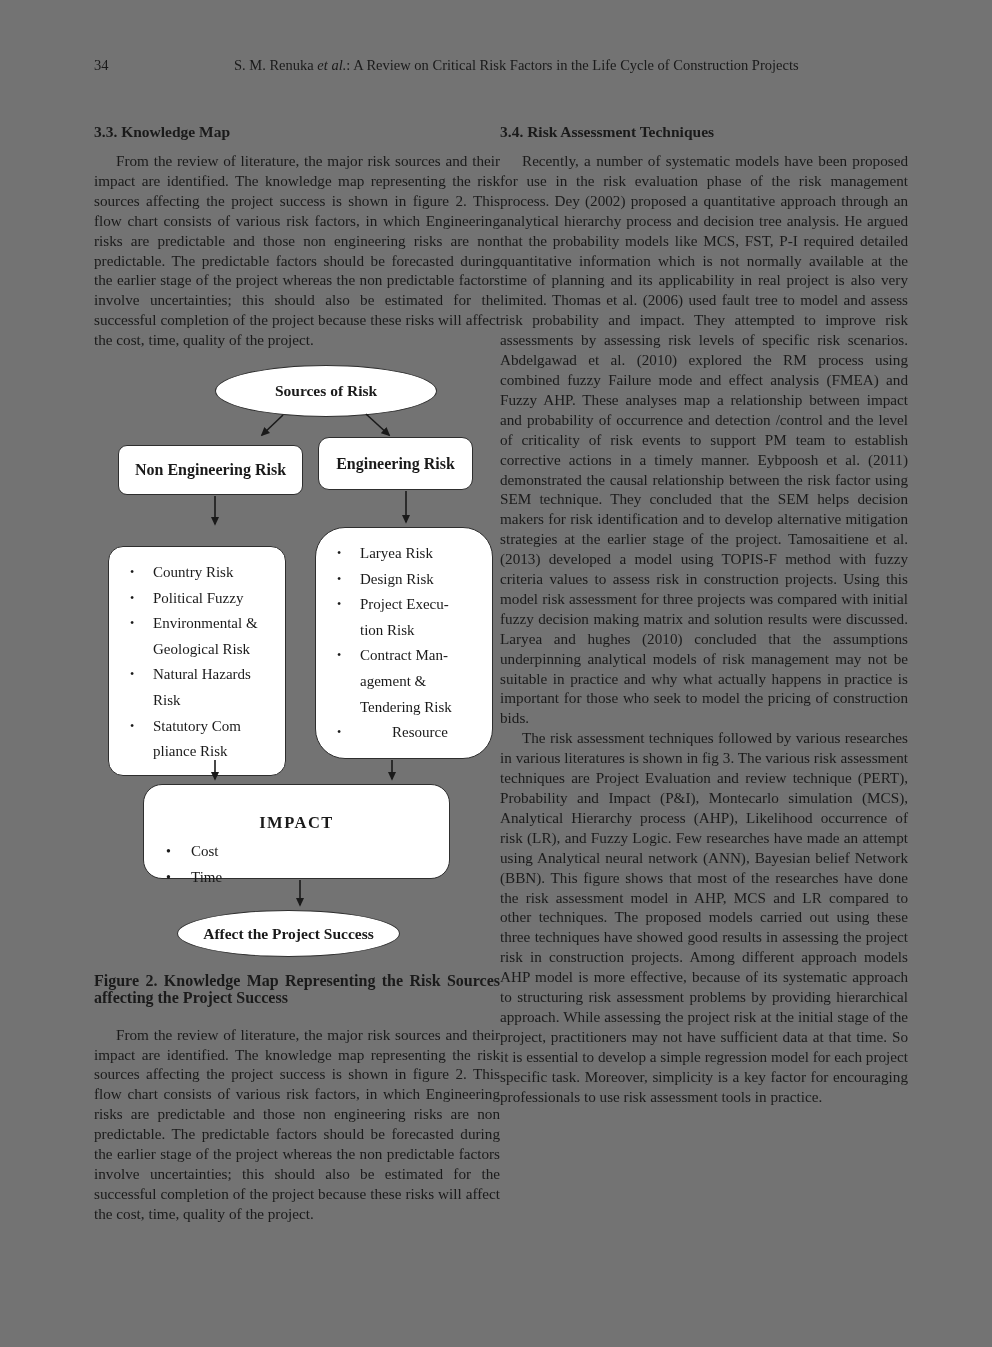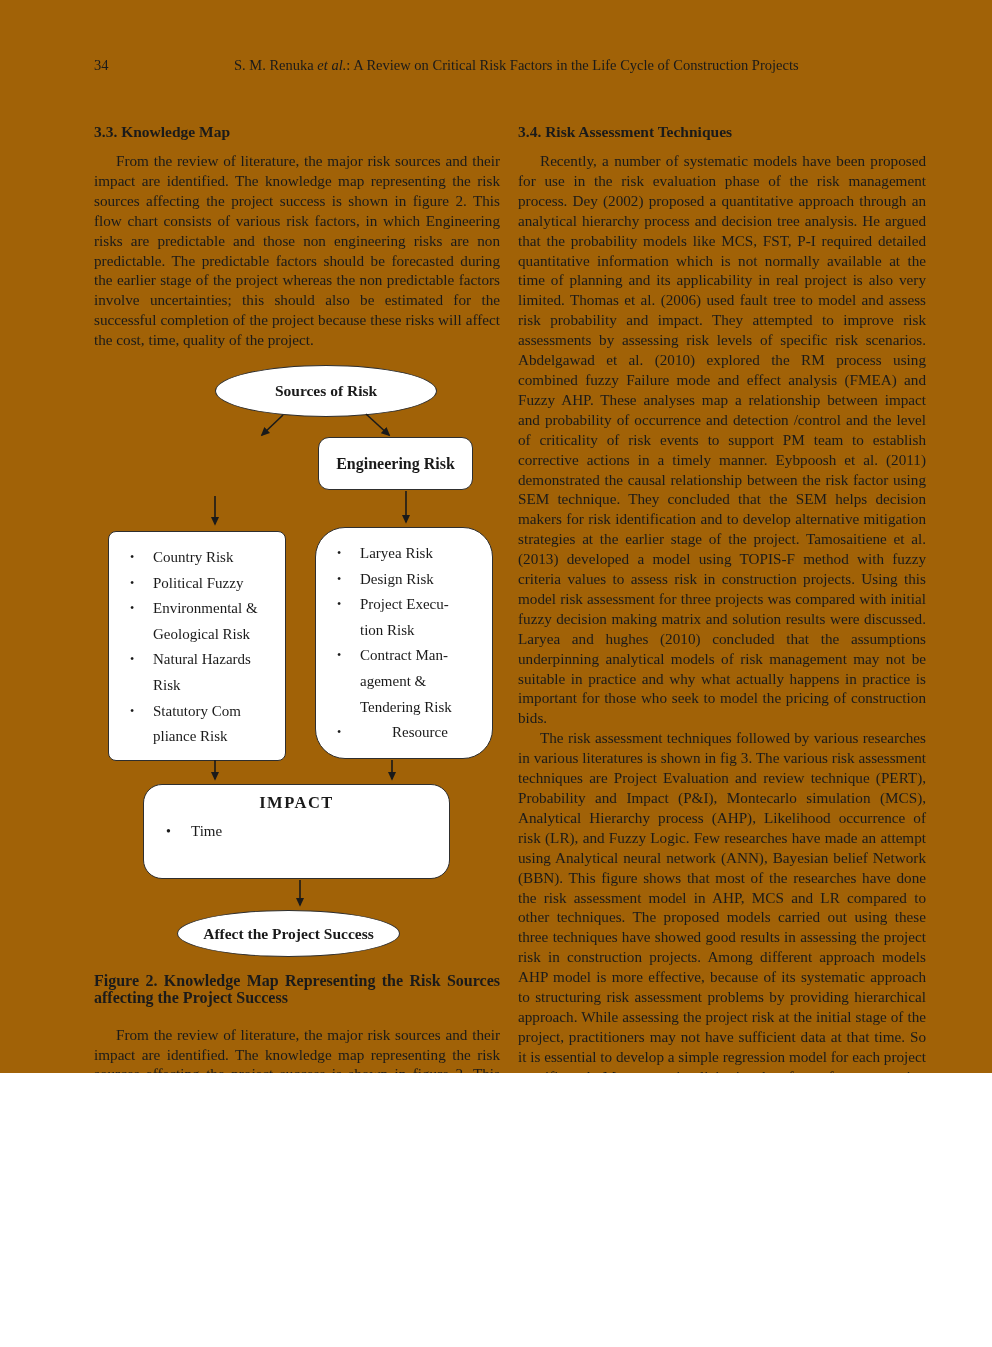--- a/index.html
+++ b/index.html
@@ -1,39 +1,38 @@
 <!DOCTYPE html>
 <html><head>
 <meta charset="utf-8">
 <style>
   html,body { margin:0; padding:0; background:#ffffff; }
   .page {
     position: relative;
     width: 992px;
-    height: 1073px;
-    background: #a16207;
+    height: 1347px;
+    background: #737373;
     color: #1a1a1a;
     font-family: "Liberation Serif", "DejaVu Serif", serif;
     overflow: hidden;
   }
   
   .hdr {
     position: absolute;
     top: 57px; left: 94px; right: 66px;
     font-size: 14.5px;
     display: flex;
   }
   .hdr .pno { flex: 0 0 auto; }
   .hdr .rtitle { flex: 1 1 auto; text-align: center; padding-right: 40px; padding-left: 38px; }
   
   .columns {
     position: absolute;
     top: 123px; left: 94px;
     display: flex;
-    gap: 18px;
   }
   .col { width: 406px; }
   .col.right { width: 408px; }
   h3.sec {
     margin: 0 0 10px 0;
     font-size: 15.5px;
     font-weight: bold;
   }
   p.bp {
     margin: 0;
@@ -56,41 +55,41 @@
     position: absolute;
     border: 1.2px solid #2e2e2e;
     background: #ffffff;
     box-sizing: border-box;
     z-index: 1;
   }
   .node.center { display:flex; align-items:center; justify-content:center; text-align:center;font-weight:bold; }
   .n-src    { left:121px; top:1px;   width:222px; height:52px; border-radius:50%; font-size:15.5px; }
   .n-noneng { left:24px;  top:81px;  width:185px; height:50px; border-radius:9px;  font-size:16px; }
   .n-eng    { left:224px; top:73px;  width:155px; height:53px; border-radius:11px; font-size:16px; }
-  .n-llist  { left:14px;  top:167px; width:178px; height:230px; border-radius:8px; }
+  .n-llist  { left:14px;  top:182px; width:178px; height:230px; border-radius:15px; }
   .n-rlist  { left:221px; top:163px; width:178px; height:232px; border-radius:30px; }
   .n-impact { left:49px;  top:420px; width:307px; height:95px;  border-radius:19px; }
   .n-affect { left:83px;  top:546px; width:223px; height:47px;  border-radius:50%; font-size:15.5px; }
   ul.rl { list-style:none; margin:13px 0 0 0; padding:0 4px 0 0; }
   ul.rl li {
     position:relative;
     padding-left:44px;
     line-height:25.6px;
     white-space:pre-line;
   }
   ul.rl li::before {
     content:"\2022";
     position:absolute;
     left:21px; top:0;
     font-size:12px;
     line-height:25.6px;
   }
   ul.rl li.indent { padding-left:76px; }
   .impact-title {
-    margin-top:8px;
+    margin-top:28px;
     text-align:center;
     font-weight:bold;
     font-size:16.5px;
     letter-spacing:1.5px;
   }
   ul.il { list-style:none; margin:6px 0 0 0; padding:0; }
   ul.il li { position:relative; padding-left:47px; line-height:25.6px; }
   ul.il li::before {
     content:"\2022";
     position:absolute; left:22px; top:0;
@@ -135,20 +134,23 @@
           <line x1="121" y1="132" x2="121" y2="160" stroke="#1a1a1a" stroke-width="1.6" marker-end="url(#arr)"></line>
           <line x1="312" y1="127" x2="312" y2="158" stroke="#1a1a1a" stroke-width="1.6" marker-end="url(#arr)"></line>
           <line x1="121" y1="396" x2="121" y2="415" stroke="#1a1a1a" stroke-width="1.6" marker-end="url(#arr)"></line>
           <line x1="298" y1="396" x2="298" y2="415" stroke="#1a1a1a" stroke-width="1.6" marker-end="url(#arr)"></line>
           <line x1="206" y1="516" x2="206" y2="541" stroke="#1a1a1a" stroke-width="1.6" marker-end="url(#arr)"></line>
         </svg>
 
         <div class="node center n-src">
           <span>Sources of Risk</span>
         </div>
+        <div class="node center n-noneng">
+          <span>Non Engineering Risk</span>
+        </div>
         <div class="node center n-eng">
           <span>Engineering Risk</span>
         </div>
 
         <div class="node n-llist">
           <ul class="rl">
             <li>Country Risk</li>
             <li>Political Fuzzy</li>
             <li>Environmental &amp;
 Geological Risk</li>
@@ -168,20 +170,21 @@
             <li>Contract Man-
 agement &amp;
 Tendering Risk</li>
             <li class="indent">Resource</li>
           </ul>
         </div>
 
         <div class="node n-impact">
           <div class="impact-title">IMPACT</div>
           <ul class="il">
+            <li>Cost</li>
             <li>Time</li>
           </ul>
         </div>
 
         <div class="node center n-affect">
           <span>Affect the Project Success</span>
         </div>
       </div>
 
       <div class="caption">

